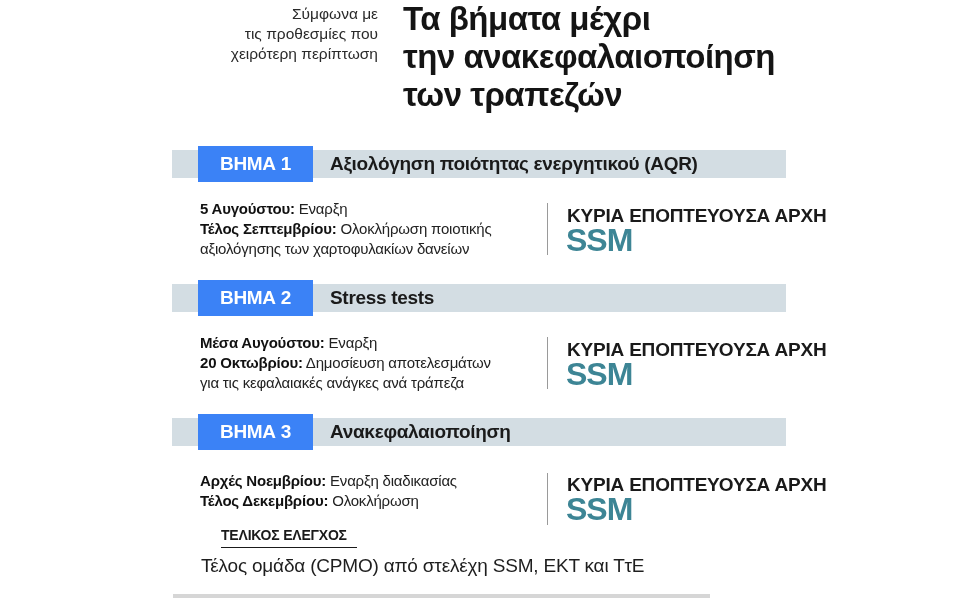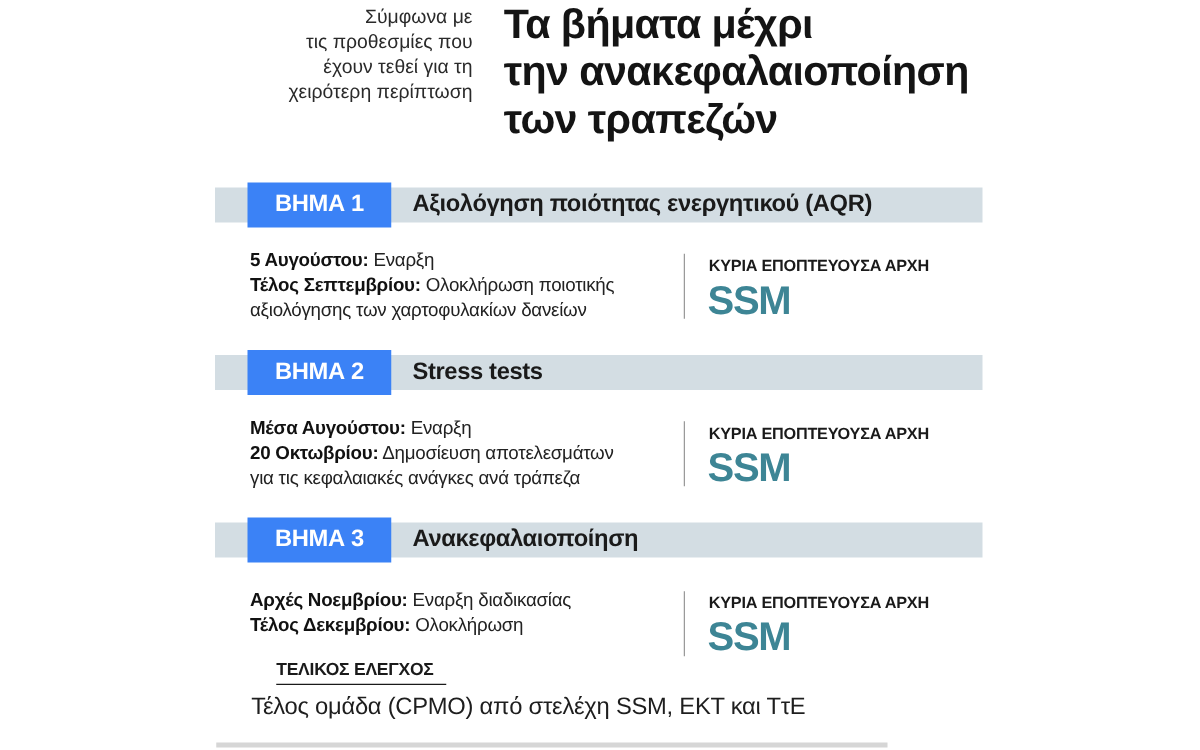--- a/index.html
+++ b/index.html
@@ -30,21 +30,21 @@
     letter-spacing:-0.3px;
   }
   .details {
     position:absolute; left:200px; width:340px; font-size:15px; line-height:20px; color:#222;
     letter-spacing:-0.2px;
   }
   .details .line { display:block; white-space:nowrap; }
   .details b { font-weight:bold; color:#111; }
   .vdivider { position:absolute; left:547px; width:1px; background:#9a9a9a; }
   .auth-label {
-    position:absolute; left:567px; font-size:13px; font-weight:bold; color:#1a1a1a; letter-spacing:-0.2px;
+    position:absolute; left:567px; font-size:19px; font-weight:bold; color:#1a1a1a; letter-spacing:-0.2px;
   }
   .auth-value {
     position:absolute; left:566px; font-size:32px; font-weight:bold; color:#3d8595; letter-spacing:-1px;
     line-height:34px;
   }
   .final-label {
     position:absolute; left:200px; top:527px; font-size:14px; font-weight:bold; color:#1a1a1a;
     padding-bottom:4px; border-bottom:1px solid #1a1a1a; padding-right:10px; letter-spacing:-0.2px;margin-left:21px;
   }
   .final-text {
@@ -55,21 +55,20 @@
     position:absolute; left:712px; top:587px; font-size:11px; font-weight:bold; color:#1a1a1a;
     font-family:Liberation Sans, sans-serif; letter-spacing:-0.3px;margin-top:12px;
   }
 </style>
 </head>
 <body>
 
 <div class="subtitle">
   <span>Σύμφωνα με</span>
   <span>τις προθεσμίες που</span>
-  <span>έχουν τεθεί για τη</span>
   <span>χειρότερη περίπτωση</span>
 </div>
 <div class="title">
   <span>Τα βήματα μέχρι</span>
   <span>την ανακεφαλαιοποίηση</span>
   <span>των τραπεζών</span>
 </div>
 
 <div>
   <div class="step-bar" style="top:150px;"></div>

